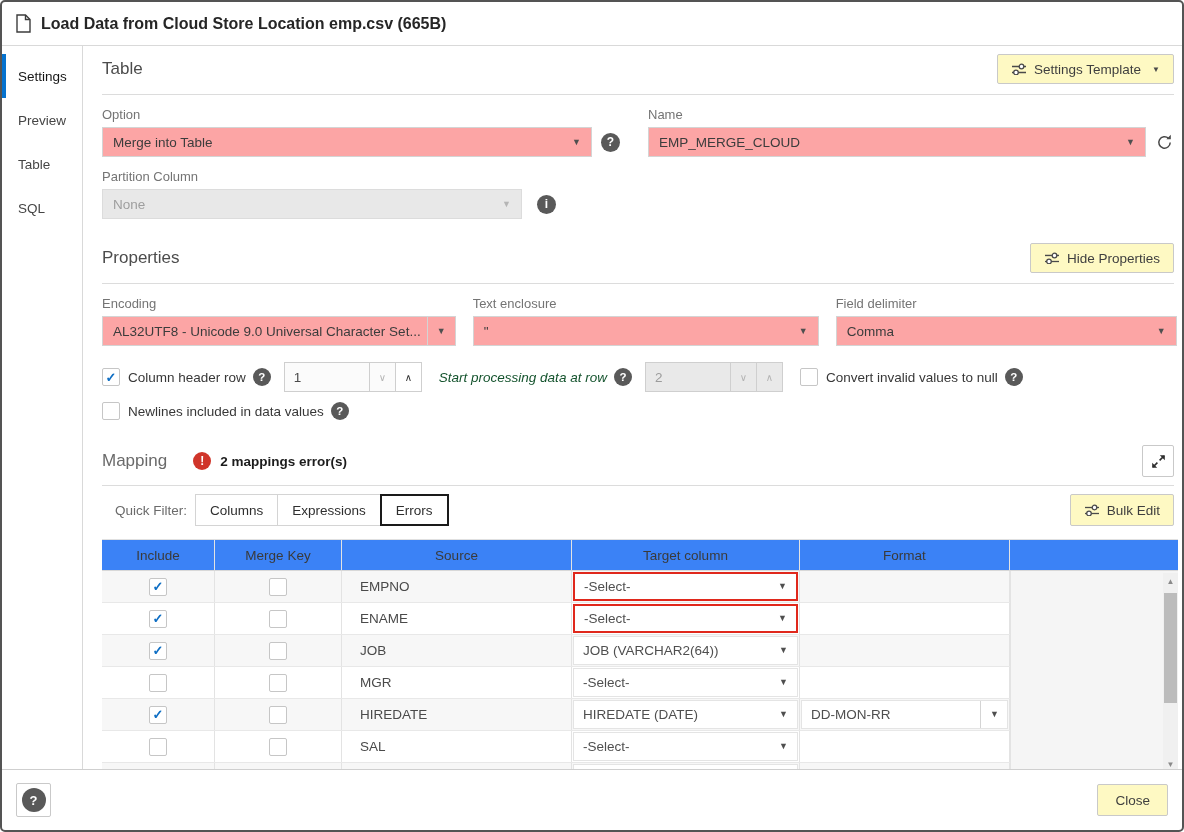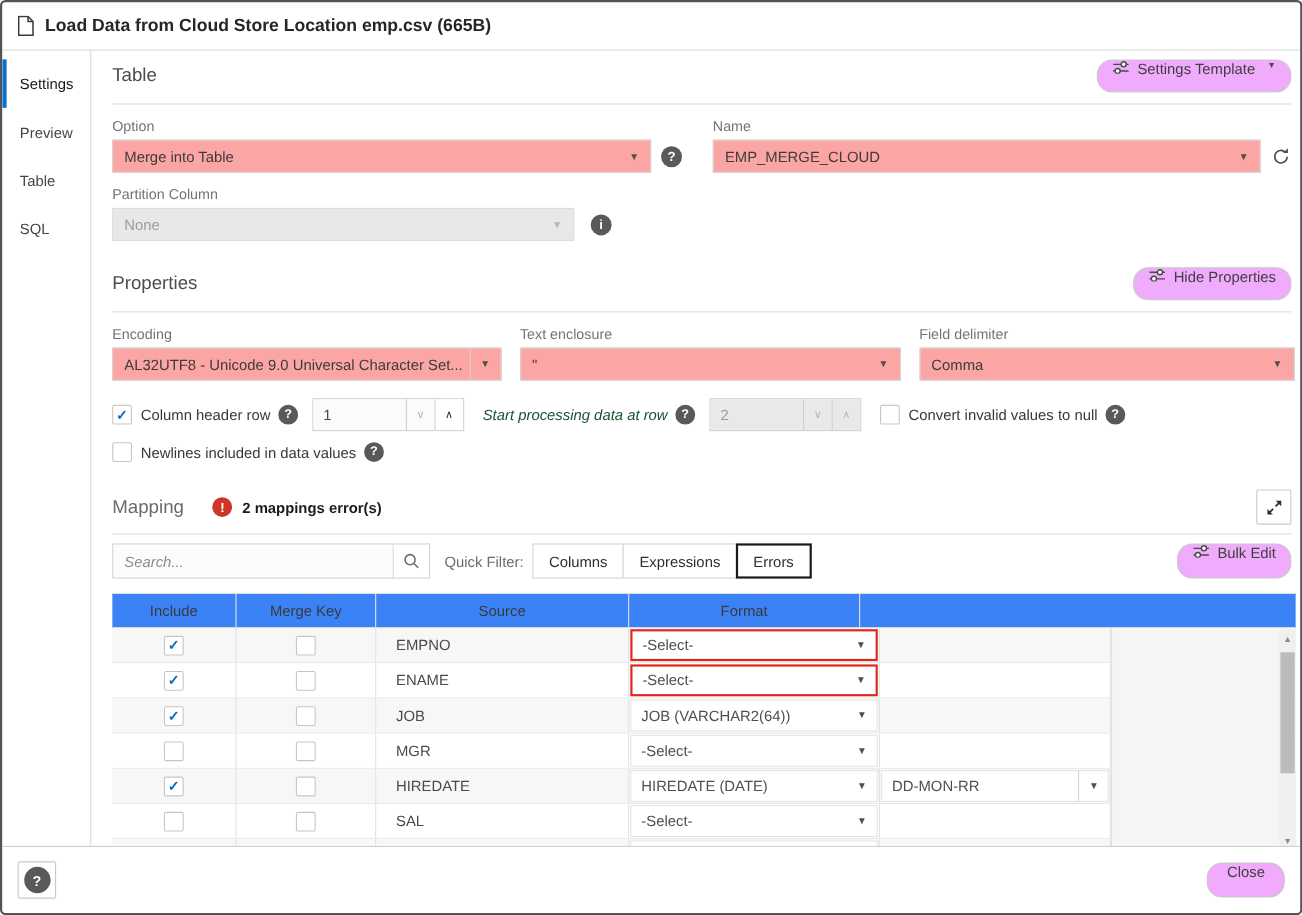--- a/index.html
+++ b/index.html
@@ -27,21 +27,21 @@
   .selectbox { height:30px; border:1px solid #d4d4d4; background:#fca5a5; display:flex; align-items:center; padding:0 10px; font-size:13.5px; color:#3c3c3c; cursor:pointer; }
   .selectbox .val { flex:1 1 auto; white-space:nowrap; overflow:hidden; }
   .arrow { font-size:9px; color:#4f4f4f; line-height:1; }
   .selectbox.disabled { background:#e8e8e8; border-color:#dcdcdc; color:#9e9e9e; cursor:default; }
   .selectbox.disabled .arrow { color:#b5b5b5; }
   .arrow-seg { width:28px; align-self:stretch; margin-right:-10px; margin-left:6px; border-left:1px solid #d4d4d4; display:flex; align-items:center; justify-content:center; }
 
   .circle-icon { width:19px; height:19px; border-radius:50%; background:#595959; color:#fff; font-size:12px; font-weight:bold; display:inline-flex; align-items:center; justify-content:center; flex:0 0 auto; }
   .circle-icon.small { width:18px; height:18px; font-size:11.5px; }
 
-  .btn { height:30px; background:#f0abfc; border:1px solid #c9c9c9; border-radius:14px; display:inline-flex; align-items:flex-start; justify-content:center; gap:7px; font-size:13.5px; color:#3f3f3f; padding:0 13px; cursor:pointer; }
+  .btn { height:30px; background:#fef9c3; border:1px solid #c9c9c9; border-radius:2px; display:inline-flex; align-items:center; justify-content:center; gap:7px; font-size:13.5px; color:#3f3f3f; padding:0 13px; cursor:pointer; }
   .caret { font-size:8px; color:#4a4a4a; margin-left:4px; }
 
   .form-grid { display:flex; gap:28px; }
   .fg-left { flex:0 0 516px; }
   .fg-right { flex:1 1 auto; }
   .field-row { display:flex; align-items:center; gap:9px; }
 
   
   .cb { width:18px; height:18px; border:1px solid #c6c6c6; background:#fff; border-radius:2px; display:inline-flex; align-items:center; justify-content:center; font-size:13px; font-weight:bold; color:#0e6ec4; cursor:pointer; flex:0 0 auto; }
   .cb-label { font-size:13.5px; color:#383838; margin:0 7px 0 8px; }
@@ -278,31 +278,20 @@
                 <line x1="8.6" y1="6.4" x2="13" y2="2" stroke="#2e2e2e" stroke-width="1.6"></line>
                 <path d="M13.8 1.2 v5 l-5 -5 z" fill="#2e2e2e"></path>
                 <line x1="6.4" y1="8.6" x2="2" y2="13" stroke="#2e2e2e" stroke-width="1.6"></line>
                 <path d="M1.2 13.8 h5 l-5 -5 z" fill="#2e2e2e"></path>
               </svg>
           </span>
         </button>
       </div>
 
       <div class="toolbar">
-        <span class="search-wrap">
-          <input class="search-input" type="text" placeholder="Search..." style="">
-          <button class="search-btn">
-            <span style="display:inline-flex;">
-              <svg width="16" height="16" viewBox="0 0 16 16">
-                  <circle cx="6.8" cy="6.8" r="4.6" fill="none" stroke="#6b6b6b" stroke-width="1.4"></circle>
-                  <line x1="10.3" y1="10.3" x2="14.2" y2="14.2" stroke="#6b6b6b" stroke-width="1.4"></line>
-                </svg>
-            </span>
-          </button>
-        </span>
         <span class="qf-label">Quick Filter:</span>
         <span class="filter-group">
           <button class="filter-btn">
               <span>Columns</span>
             </button>
           <button class="filter-btn">
               <span>Expressions</span>
             </button>
           <button class="filter-btn active">
               <span>Errors</span>
@@ -320,20 +309,21 @@
           </span>
           <span>Bulk Edit</span>
         </button>
       </div>
 
       <div class="grid-wrap">
         <div class="m-row m-head">
           <div class="cell c-include">Include</div>
           <div class="cell c-merge">Merge Key</div>
           <div class="cell c-source" style="justify-content:center;padding-left:0;">Source</div>
+          <div class="cell c-target" style="justify-content:center;padding:0;">Target column</div>
           <div class="cell c-format" style="justify-content:center;padding:0;">Format</div>
           <div class="cell c-fill"></div>
         </div>
         <div class="rows-area" id="rows-area">
   <div class="m-row data">
     <div class="cell c-include">
                 <span class="cb">✓</span>
               </div>
     <div class="cell c-merge">
                 <span class="cb"></span>

